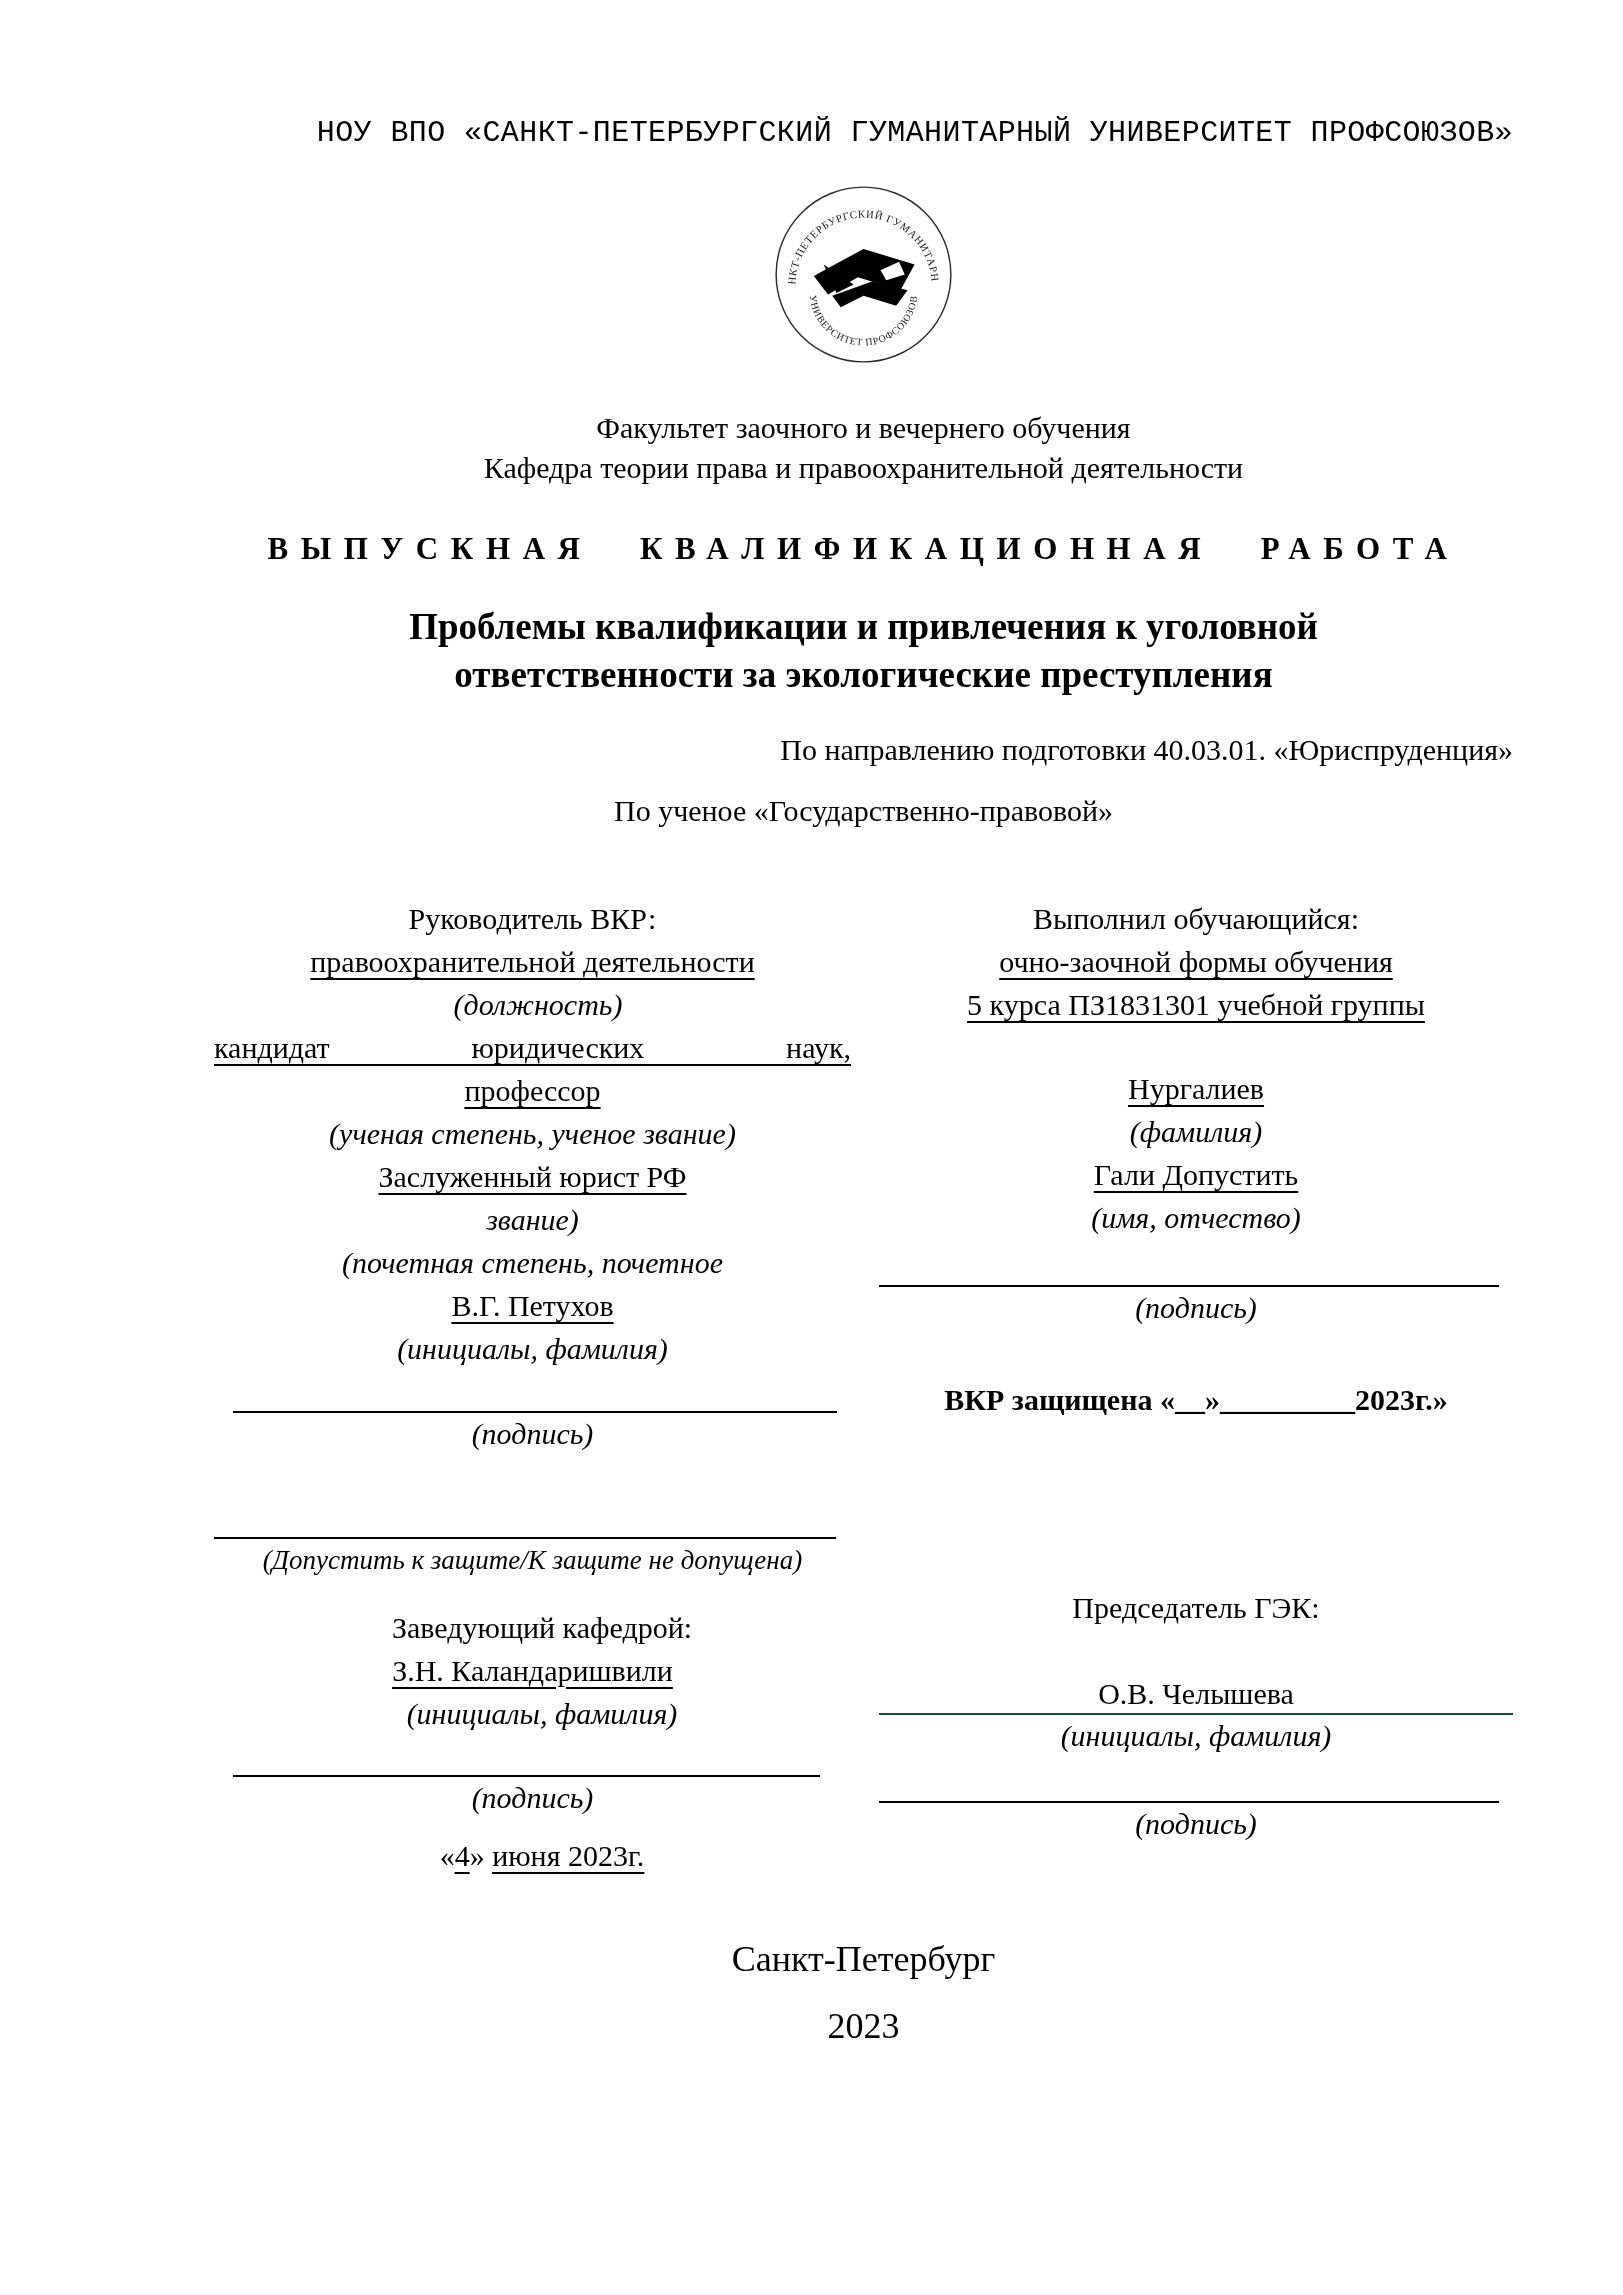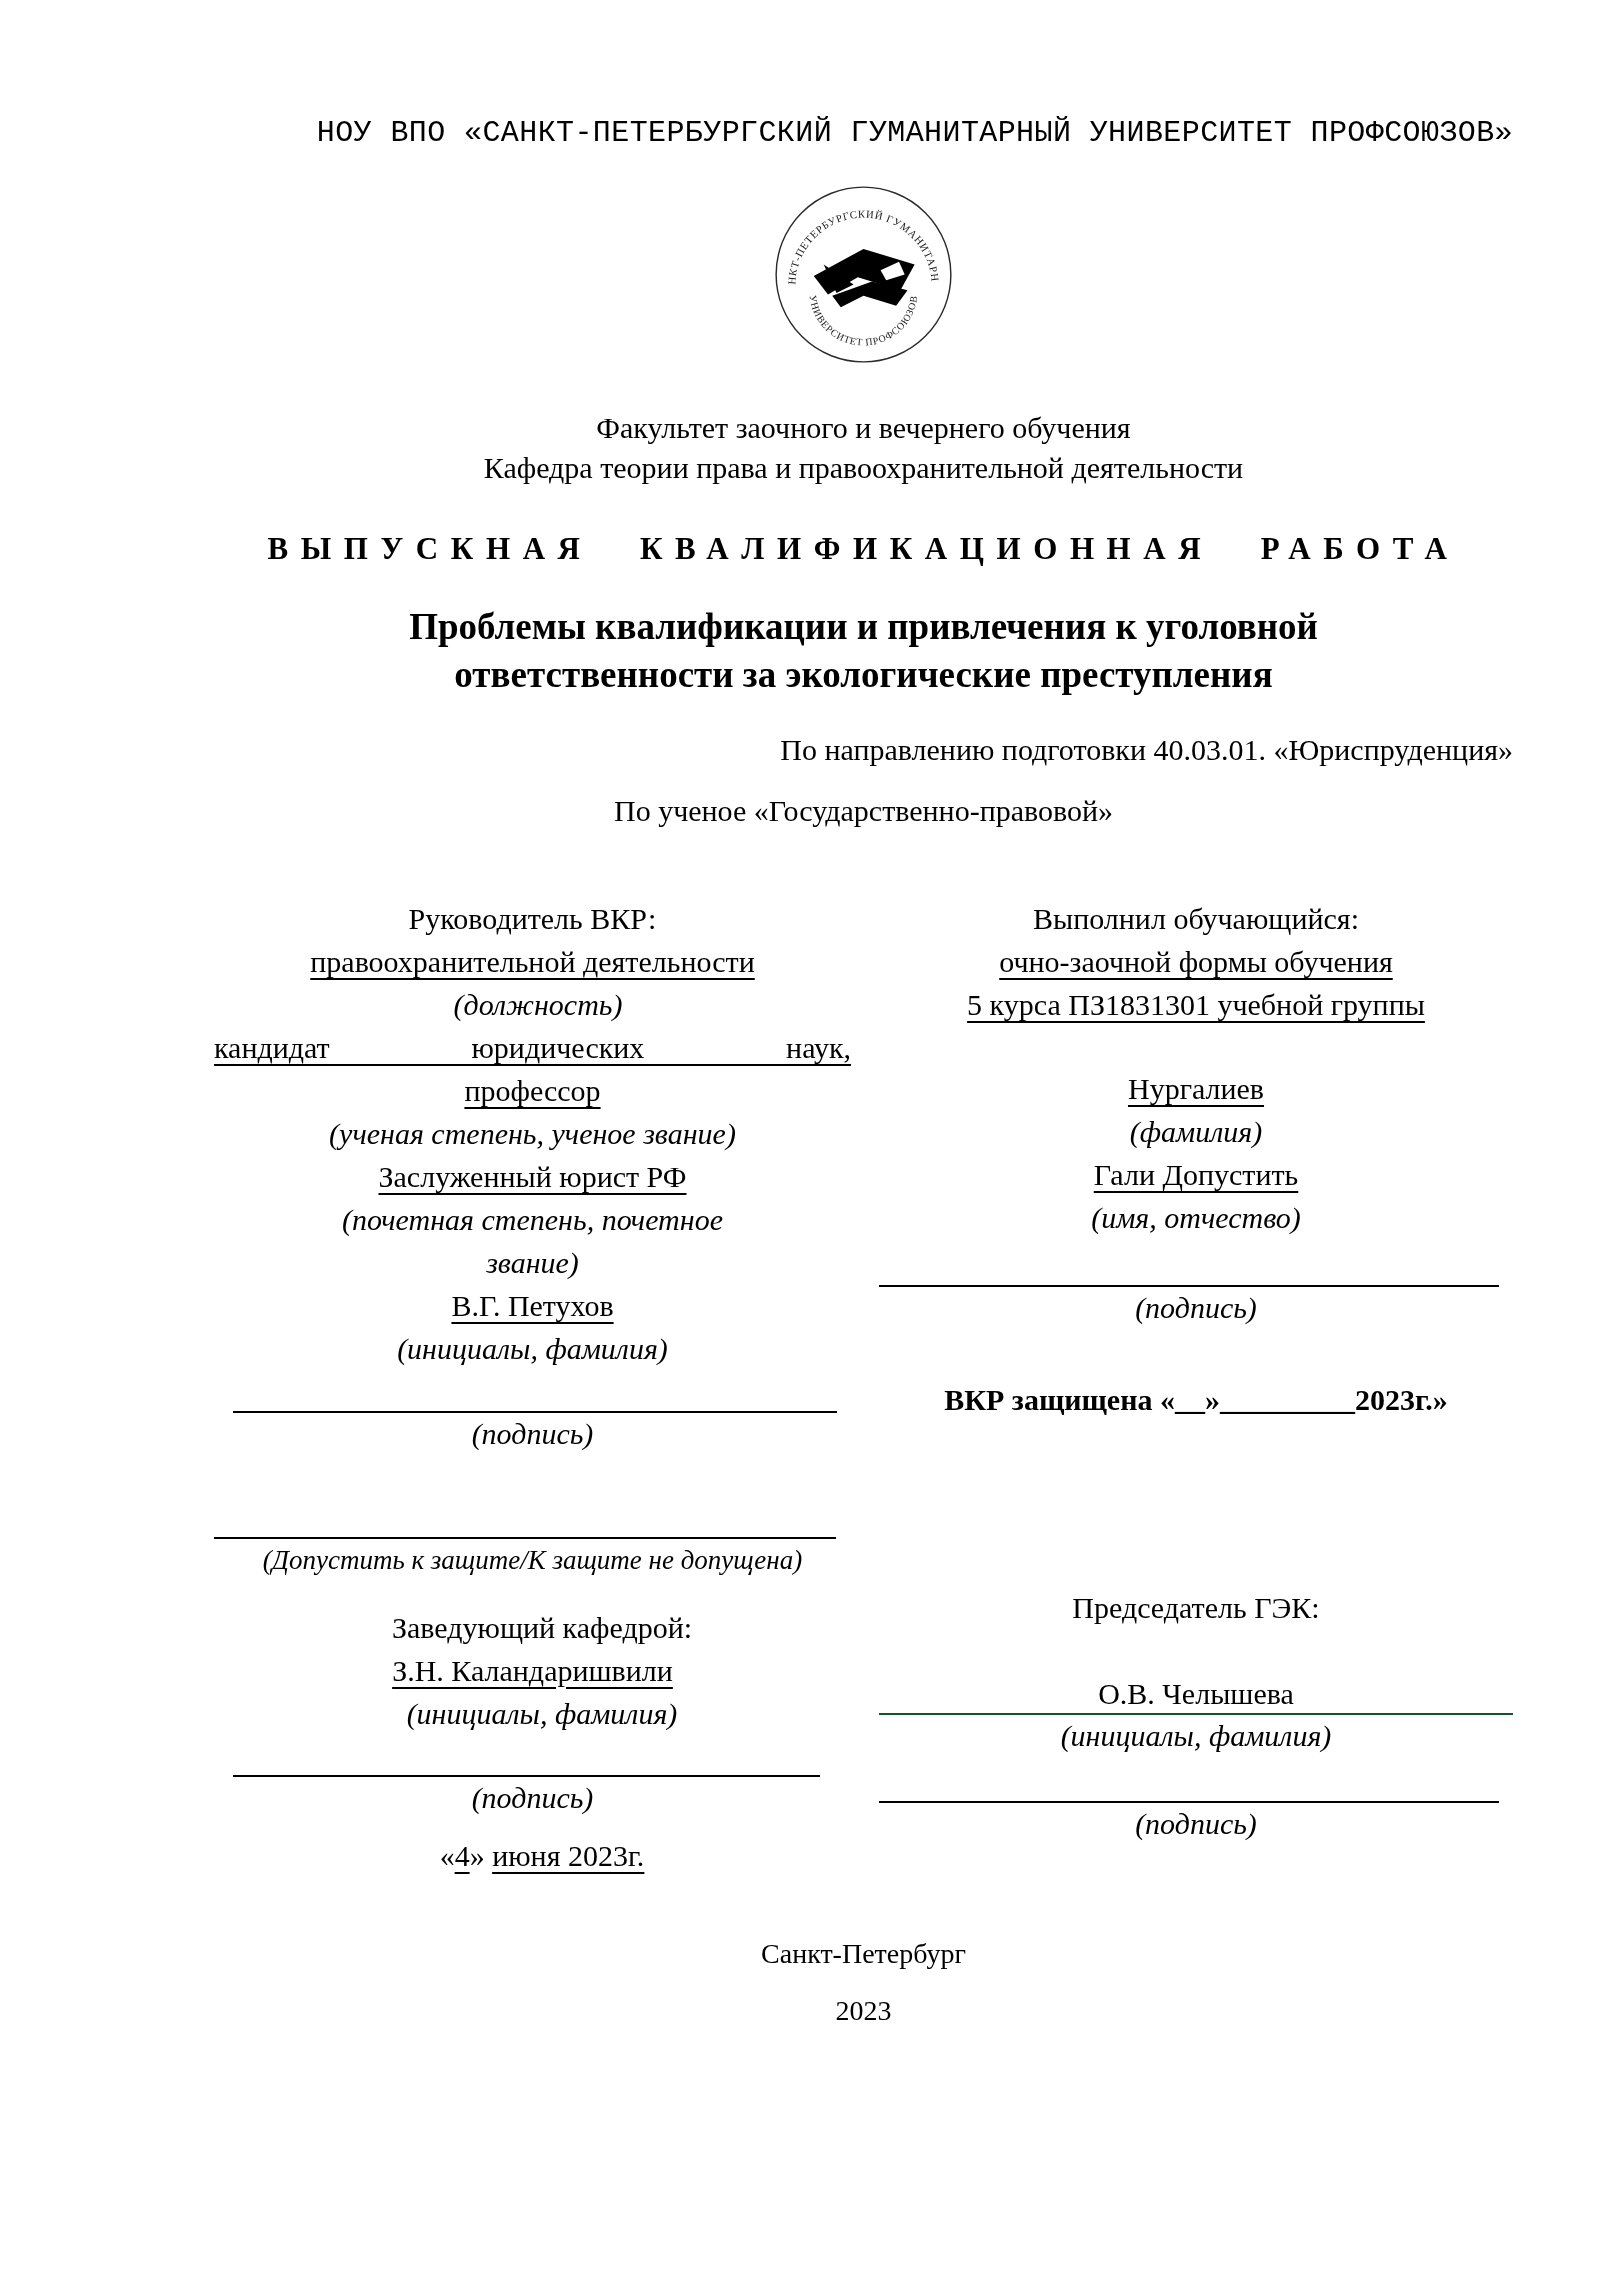--- a/index.html
+++ b/index.html
@@ -49,21 +49,21 @@
   .sigcap { text-align: center; font-style: italic; line-height: 41px; min-height: 41px; }
 
   .center-block { text-align: center; }
 
   .chair-line { border-bottom: 2px solid #14532d; text-align: center; height: 42px; line-height: 42px; }
 
   .mt10 { margin-top: 7.9px; } .mt16 { margin-top: 12.6px; } .mt20 { margin-top: 15.7px; } .mt30 { margin-top: 23.6px; }
   .mt52 { margin-top: 41px; } .mt56 { margin-top: 44px; } .mt64 { margin-top: 50px; }
   .mt210 { margin-top: 165px; }
 
-  .footer { position: absolute; left: 214px; right: 110px; top: 1938px; text-align: center; font-size: 28px; }
+  .footer { position: absolute; left: 214px; right: 110px; top: 1938px; text-align: center; font-size: 36px; }
   .footer .year { margin-top: 25px; }
 </style>
 </head>
 <body>
 
 <div class="page">
 
   <div class="header">НОУ ВПО «САНКТ-ПЕТЕРБУРГСКИЙ ГУМАНИТАРНЫЙ УНИВЕРСИТЕТ ПРОФСОЮЗОВ»</div>
 
   <div class="logo-wrap">
@@ -104,22 +104,22 @@
   <div class="columns">
 
     <div class="col-left">
       <div class="row">Руководитель ВКР:</div>
       <div class="row u">правоохранительной деятельности</div>
       <div class="row cap indent-sm">(должность)</div>
       <div class="row u just">кандидат юридических наук,</div>
       <div class="row u">профессор</div>
       <div class="row cap">(ученая степень, ученое звание)</div>
       <div class="row u">Заслуженный юрист РФ</div>
+      <div class="row cap">звание)</div>
       <div class="row cap">(почетная степень, почетное</div>
-      <div class="row cap">звание)</div>
       <div class="row u">В.Г. Петухов</div>
       <div class="row cap">(инициалы, фамилия)</div>
 
       <div class="sigline indent mt10" style="width: 604px;"></div>
       <div class="sigcap">(подпись)</div>
 
       <div class="sigline mt64" style="width: 622px;"></div>
       <div class="row cap small">(Допустить к защите/К защите не допущена)</div>
 
       <div class="row indent mt30">Заведующий кафедрой:</div>

